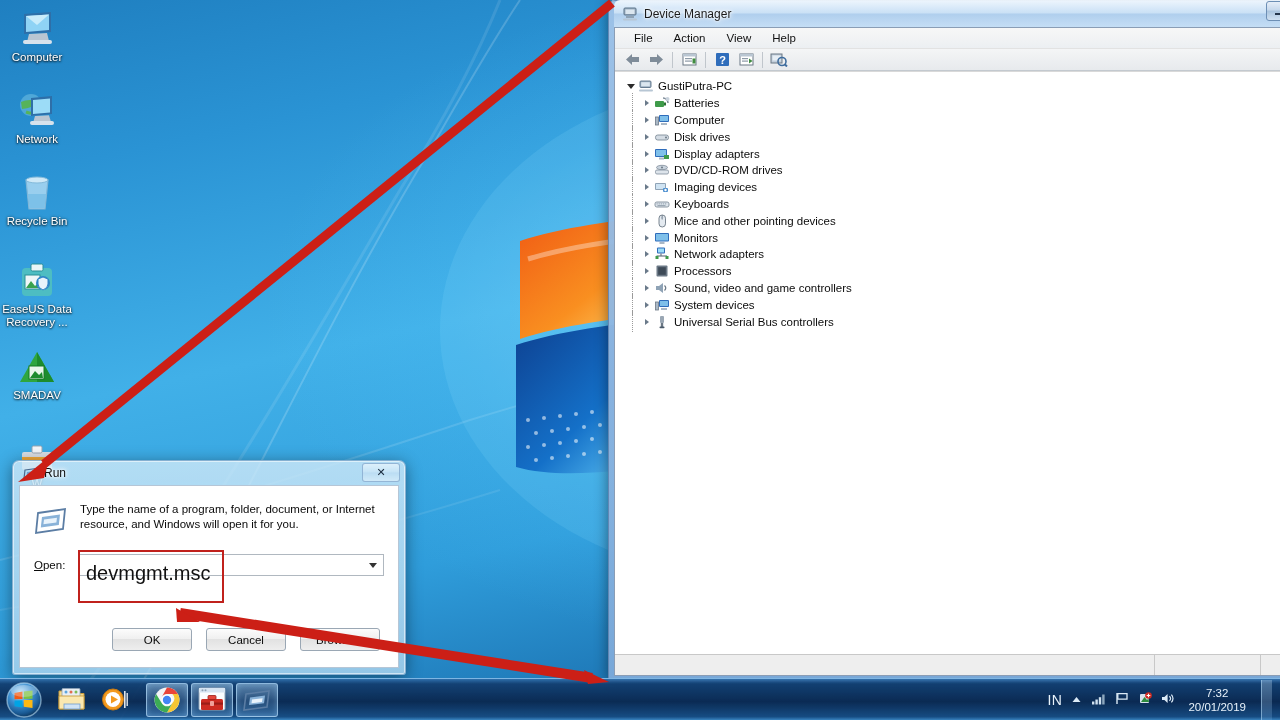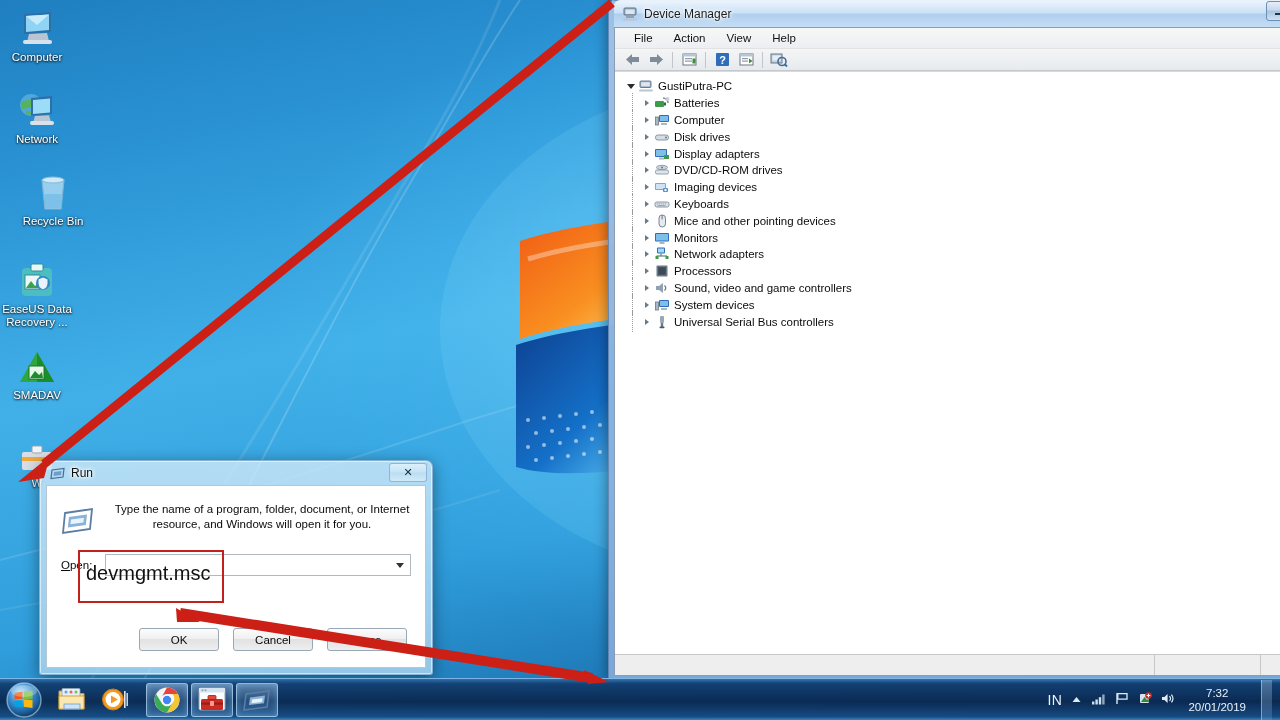--- a/index.html
+++ b/index.html
@@ -119,37 +119,36 @@
   }
   .dm-status .seg{ border-right:1px solid #c8c8c8; height:100%; }
 
   
   #run{
     position:absolute; left:12px; top:460px; width:394px; height:215px;
     border-radius:7px 7px 3px 3px;
     background:linear-gradient(180deg, rgba(205,232,248,.82) 0%, rgba(176,214,238,.80) 100%);
     box-shadow:0 0 0 1px rgba(255,255,255,.55) inset, 0 3px 16px rgba(0,0,0,.42);
     border:1px solid rgba(130,170,205,.85);
-    margin-left:27px;
   }
   .run-title{ height:24px; position:relative; display:flex; align-items:center; padding-left:10px;}
   .run-title .tico{ width:15px;height:13px; margin-right:6px;}
   .run-title .ttext{ font-size:12px; color:#101010; text-shadow:0 0 5px #fff,0 0 7px #fff,0 0 3px #fff;}
   .run-close{
     position:absolute; right:5px; top:2px; width:38px;height:19px;
     border:1px solid rgba(140,175,210,.9); border-radius:3px;
     background:linear-gradient(180deg,rgba(255,255,255,.55) 0%, rgba(222,238,250,.45) 48%, rgba(196,222,242,.5) 52%, rgba(235,246,253,.55) 100%);
     display:flex;align-items:center;justify-content:center; font-size:11px; color:#1a2b3d;
   }
   .run-body{
     position:absolute; left:6px; right:6px; top:24px; bottom:6px;
     background:#fff; border:1px solid #b6c6d6;
     display:flex; flex-direction:column;
   }
-  .run-top{ display:flex; padding:16px 8px 0 14px;text-align:center; }
+  .run-top{ display:flex; padding:16px 8px 0 14px; }
   .run-top .ico{ width:34px;height:34px; flex:none; margin-right:12px; margin-top:2px;}
   .run-desc{ font-size:11.5px; color:#0a0a0a; line-height:15px; }
   .run-openrow{ display:flex; align-items:center; padding:16px 14px 0 14px; }
   .run-openlbl{ font-size:11.5px; color:#0a0a0a; width:44px; flex:none;}
   .run-openlbl u{ text-decoration:underline; }
   .run-combo{
     flex:1; height:22px; position:relative;
     border:1px solid #b0b8c0; background:#fff; display:flex; align-items:center;
   }
   .run-combo .capval{
@@ -287,21 +286,21 @@
         <path d="M10,20 Q18,23 24,19" stroke="#56b35a" stroke-width="3" fill="none"></path>
         <path d="M15,6 L36,4 L36,22 L15,24 Z" fill="#2e6fa8"></path>
         <path d="M17,8 L34,6.5 L34,20.5 L17,22 Z" fill="#9cdcf7"></path>
         <path d="M19,24 L33,23.3 L35,30 L17,31 Z" fill="#b9c6d2"></path>
         <rect x="14" y="29" width="24" height="4" rx="2" fill="#d7e2ec"></rect>
       </svg>
     </div>
     <span class="lbl">Network</span>
   </div>
 
-  <div class="dicon" style="left:16px; top:170px;">
+  <div class="dicon" style="left:0px; top:170px;">
     <div class="glyph">
       <svg width="34" height="38" viewBox="0 0 34 38">
         <path d="M6,6 L28,6 L25,35 L9,35 Z" fill="rgba(190,225,245,.75)" stroke="#7fb6d8" stroke-width="1.2"></path>
         <path d="M8,20 L26,20 L24.5,34 L9.5,34 Z" fill="rgba(120,190,230,.85)"></path>
         <ellipse cx="17" cy="6" rx="11" ry="3" fill="#cfe9f7" stroke="#84bada" stroke-width="1"></ellipse>
       </svg>
     </div>
     <span class="lbl">Recycle Bin</span>
   </div>
 

